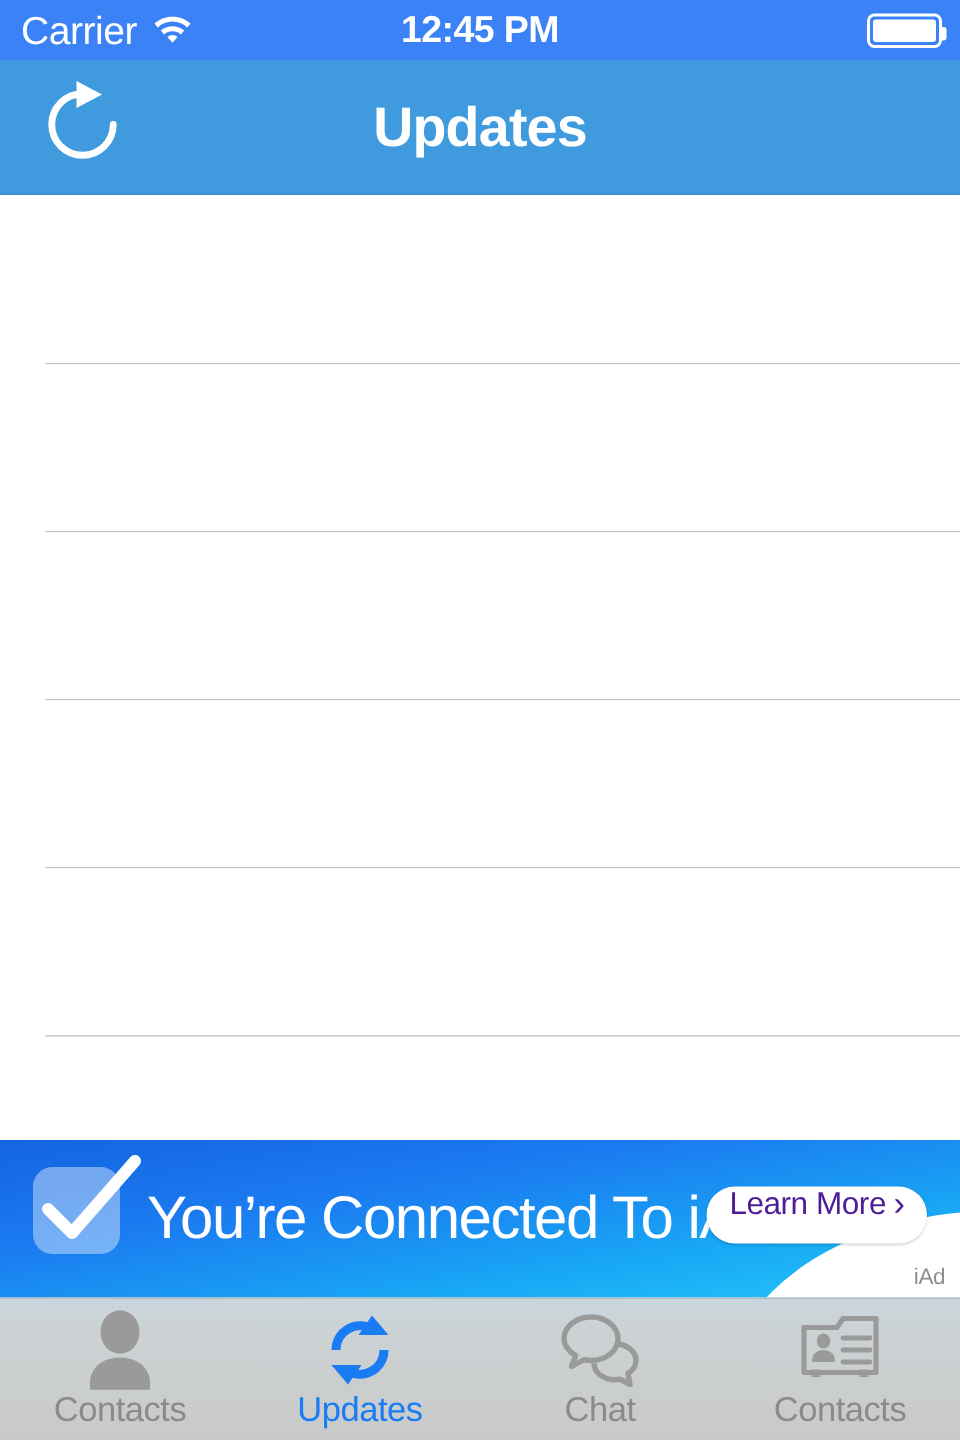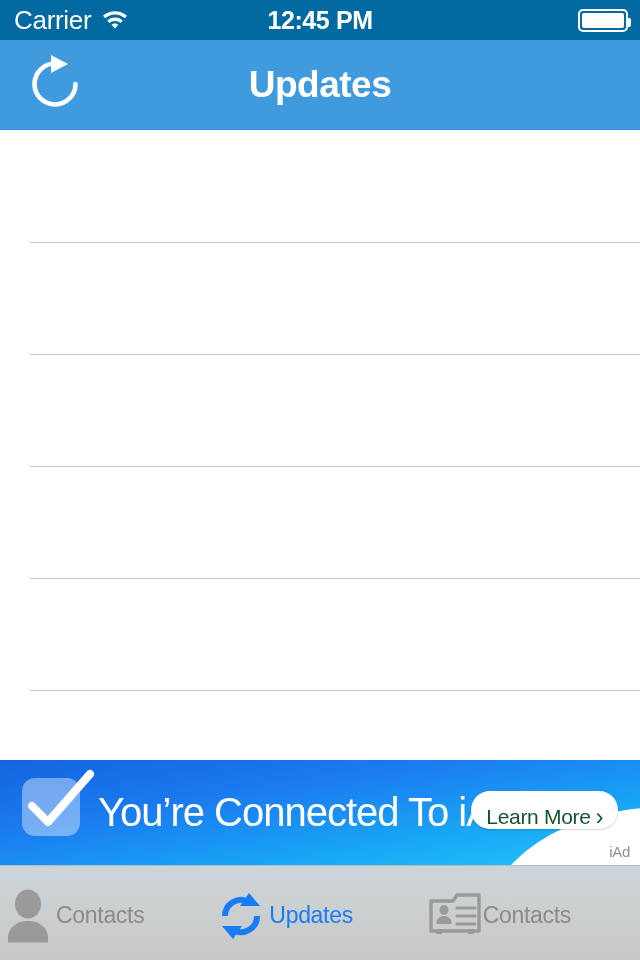--- a/index.html
+++ b/index.html
@@ -12,21 +12,21 @@
   #screen {
     position:relative;
     width:640px; height:960px;
     background:#ffffff;
   }
 
   
   #status-bar {
     position:absolute; top:0; left:0;
     width:640px; height:40px;
-    background:#0369a1;
+    background:#3b82f6;
     display:flex; align-items:center;
     color:#ffffff;
   }
   #status-left {
     position:absolute; left:14px; top:0; height:40px;
     display:flex; align-items:center; gap:10px;
   }
   #carrier-label { font-size:26px; letter-spacing:-0.3px; }
   #wifi-icon { display:block; }
   #status-time {
@@ -116,42 +116,42 @@
   #ad-text {
     position:absolute; left:98px; top:0; height:105px;
     display:flex; align-items:center;
     color:#ffffff; font-size:40px; letter-spacing:-1px;
     white-space:nowrap;
   }
   #ad-learn-more {
     position:absolute; right:22px; top:31px;
     height:38px; padding:0 15px;
     background:#ffffff; border-radius:19px;
-    display:flex; align-items:flex-end; gap:5px;
-    color:#14532d; font-size:21px; letter-spacing:-0.3px;
+    display:flex; align-items:flex-start; gap:5px;
+    color:#4c1d95; font-size:21px; letter-spacing:-0.3px;
     cursor:pointer;
     box-shadow:0 1px 2px rgba(0,0,0,0.18);
   }
   #ad-learn-chevron { font-size:23px; line-height:1; }
   #ad-label {
     position:absolute; right:10px; bottom:5px;
     color:#8e8e93; font-size:15px; letter-spacing:-0.3px;
   }
 
   
   #tab-bar {
     position:absolute; top:865px; left:0;
     width:640px; height:95px;
     background:linear-gradient(to bottom, #c9d6dd 0%, #ccd2d4 22%, #c9c9c9 100%);
     display:flex;
     border-top:1px solid #b4bcc0;
   }
   .tab-item {
     flex:1;
-    display:flex; 
+    display:flex; flex-direction:column;
     align-items:center; justify-content:flex-start;
     padding-top:6px;
     cursor:pointer;
   }
   .tab-icon {
     height:56px;
     display:flex; align-items:center; justify-content:center;
   }
   .tab-label {
     font-size:23px; color:#8b8b8b;
@@ -253,20 +253,29 @@
         <svg width="56" height="54" viewBox="0 0 56 54">
           <path d="M12 27 A16 16 0 0 1 36 13" fill="none" stroke="#1a7cf5" stroke-width="6" stroke-linecap="butt"></path>
           <path d="M44 27 A16 16 0 0 1 20 41" fill="none" stroke="#1a7cf5" stroke-width="6" stroke-linecap="butt"></path>
           <path d="M36 4 L47 17 L27 17 Z" fill="#1a7cf5"></path>
           <path d="M20 50 L9 37 L29 37 Z" fill="#1a7cf5"></path>
         </svg>
       </span>
       <span class="tab-label">Updates</span>
     </div>
 
+    <div class="tab-item">
+      <span class="tab-icon">
+        <svg width="56" height="54" viewBox="0 0 56 54">
+          <path d="M22 5c10 0 18 6.5 18 14.5S32 34 22 34c-1.6 0-3.2-.2-4.7-.5L9 38l2.8-7.3C7.6 28.1 4 24.2 4 19.5 4 11.5 12 5 22 5z" fill="none" stroke="#9a9a9a" stroke-width="3.6" stroke-linejoin="round"></path>
+          <path d="M38 23c8 0 14 5 14 11 0 3.5-2.2 6.6-5.4 8.5L48 50l-6.5-3.5c-1.1.2-2.3.3-3.5.3-8 0-14-5-14-11" fill="none" stroke="#9a9a9a" stroke-width="3.6" stroke-linejoin="round"></path>
+        </svg>
+      </span>
+      <span class="tab-label">Chat</span>
+    </div>
 
     <div class="tab-item">
       <span class="tab-icon">
         <svg width="56" height="54" viewBox="0 0 56 54">
           <path d="M4 12h22l4-6h22v36H4z" fill="none" stroke="#9a9a9a" stroke-width="3.4" stroke-linejoin="round"></path>
           <rect x="9" y="40" width="6" height="5" fill="#9a9a9a"></rect>
           <rect x="41" y="40" width="6" height="5" fill="#9a9a9a"></rect>
           <ellipse cx="17" cy="21" rx="4.5" ry="5" fill="#9a9a9a"></ellipse>
           <path d="M17 27c-4.5 0-7.5 3-7.5 6.5v1.5h15v-1.5C24.5 30 21.5 27 17 27z" fill="#9a9a9a"></path>
           <line x1="30" y1="19" x2="48" y2="19" stroke="#9a9a9a" stroke-width="3.2" stroke-linecap="round"></line>

